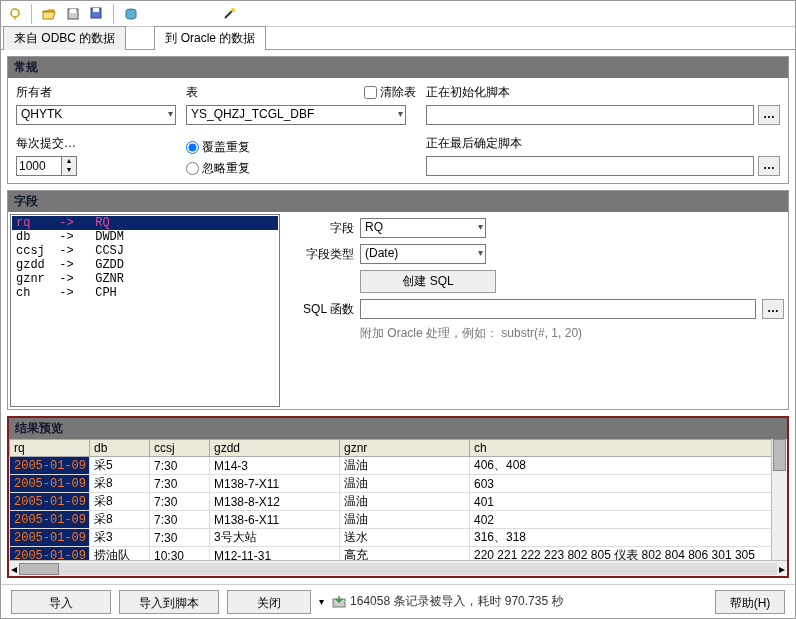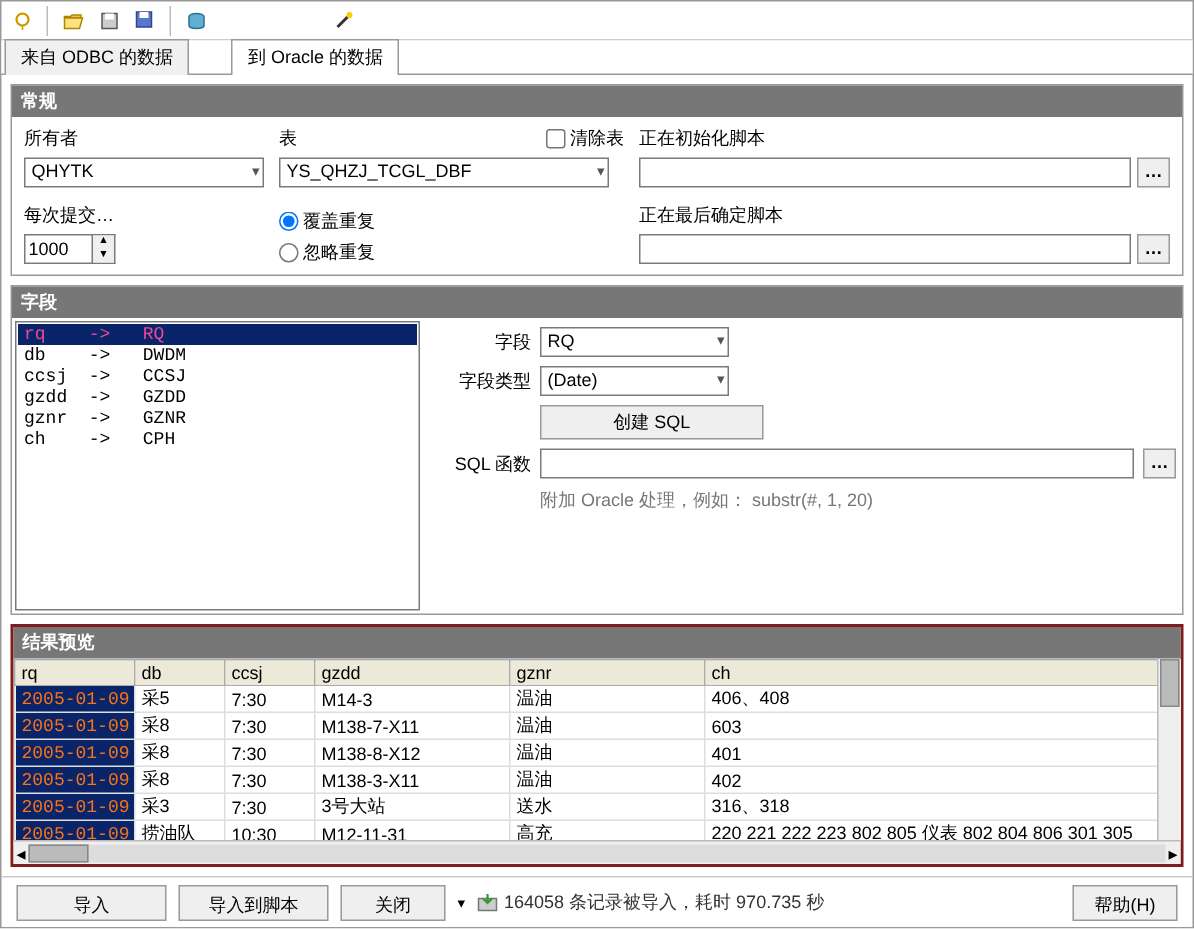--- a/index.html
+++ b/index.html
@@ -5,21 +5,21 @@
 * { box-sizing: border-box; margin: 0; padding: 0; }
 body { font-family: "Microsoft YaHei", Tahoma, sans-serif; font-size: 12px; background: #fff; color: #000; }
 .app { width: 796px; height: 619px; display: flex; flex-direction: column; border: 1px solid #999; }
 .toolbar { height: 26px; border-bottom: 1px solid #ccc; display: flex; align-items: center; padding: 2px 4px; gap: 4px; }
 .tool-btn { width: 20px; height: 20px; display: inline-flex; align-items: center; justify-content: center; cursor: pointer; }
 .tool-sep { width: 2px; height: 20px; border-left: 1px solid #bbb; border-right: 1px solid #fff; margin: 0 2px; }
 .tabs { height: 22px; display: flex; align-items: flex-end; padding-left: 2px; background: #fff; }
 .tab { padding: 3px 10px; border: 1px solid #999; border-bottom: none; background: #f0f0f0; margin-right: -1px; cursor: pointer; position: relative; top: 1px; }
 .tab.active { background: #fff; z-index: 2; margin-left: 29px; }
 .content { flex: 1; border-top: 1px solid #999; padding: 6px; display: flex; flex-direction: column; gap: 6px; overflow: hidden; }
-.section-header { background: #777; color: #ffffff; font-weight: bold; padding: 2px 6px; font-size: 12px; }
+.section-header { background: #777; color: #0f172a; font-weight: bold; padding: 2px 6px; font-size: 12px; }
 .general-pane { border: 1px solid #999; }
 .gen-body { display: flex; padding: 6px 8px; gap: 10px; }
 .gen-col { display: flex; flex-direction: column; gap: 4px; }
 .gen-col.col1 { width: 160px; }
 .gen-col.col2 { width: 230px; }
 .gen-col.col3 { flex: 1; }
 label { font-size: 12px; }
 .row { display: flex; align-items: center; gap: 4px; }
 select, input[type=text] { border: 1px solid #7a7a7a; height: 20px; font-size: 12px; padding: 1px 2px; background: #fff; }
 .spin { display: flex; }
@@ -175,21 +175,21 @@
           <div class="fc-row">
             <span class="lbl">字段</span>
             <div class="sel-ro" style="width:126px">RQ</div>
           </div>
           <div class="fc-row">
             <span class="lbl">字段类型</span>
             <div class="sel-ro" style="width:126px">(Date)</div>
           </div>
           <div class="fc-row">
             <span class="lbl"></span>
-            <div class="btn" style="width:149px">创建 SQL</div>
+            <div class="btn" style="width:136px">创建 SQL</div>
           </div>
           <div class="fc-row">
             <span class="lbl">SQL 函数</span>
             <input type="text" style="flex: 1 1 0%;" value="">
             <div class="ell-btn">…</div>
           </div>
           <div class="hint">附加 Oracle 处理，例如： substr(#, 1, 20)</div>
         </div>
       </div>
     </div>
@@ -238,21 +238,21 @@
                 <td>采8</td>
                 <td>7:30</td>
                 <td>M138-8-X12</td>
                 <td>温油</td>
                 <td>401</td>
               </tr>
               <tr>
                 <td class="rq">2005-01-09</td>
                 <td>采8</td>
                 <td>7:30</td>
-                <td>M138-3-X11</td>
+                <td>M138-6-X11</td>
                 <td>温油</td>
                 <td>402</td>
               </tr>
               <tr>
                 <td class="rq">2005-01-09</td>
                 <td>采3</td>
                 <td>7:30</td>
                 <td>3号大站</td>
                 <td>送水</td>
                 <td>316、318</td>
@@ -277,21 +277,21 @@
             <div class="thumb"></div>
           </div>
         <span>▸</span>
       </div>
     </div>
   </div>
 
   <div class="bottom-bar">
     <div class="btn">导入</div>
     <div class="btn">导入到脚本</div>
-    <div class="btn" style="width:70px">关闭</div>
+    <div class="btn" style="width:84px">关闭</div>
     <span style="font-size:10px">▾</span>
     <div class="status-txt">
       <svg width="14" height="14">
           <rect x="1" y="4" width="12" height="8" fill="#ccc" stroke="#777"></rect>
           <path d="M7 1v6M4 4l3 3 3-3" fill="none" stroke="#339933" stroke-width="1.5"></path>
         </svg>
       <span>164058 条记录被导入，耗时 970.735 秒</span>
     </div>
     <div class="btn" style="width:70px">帮助(H)</div>
   </div>

